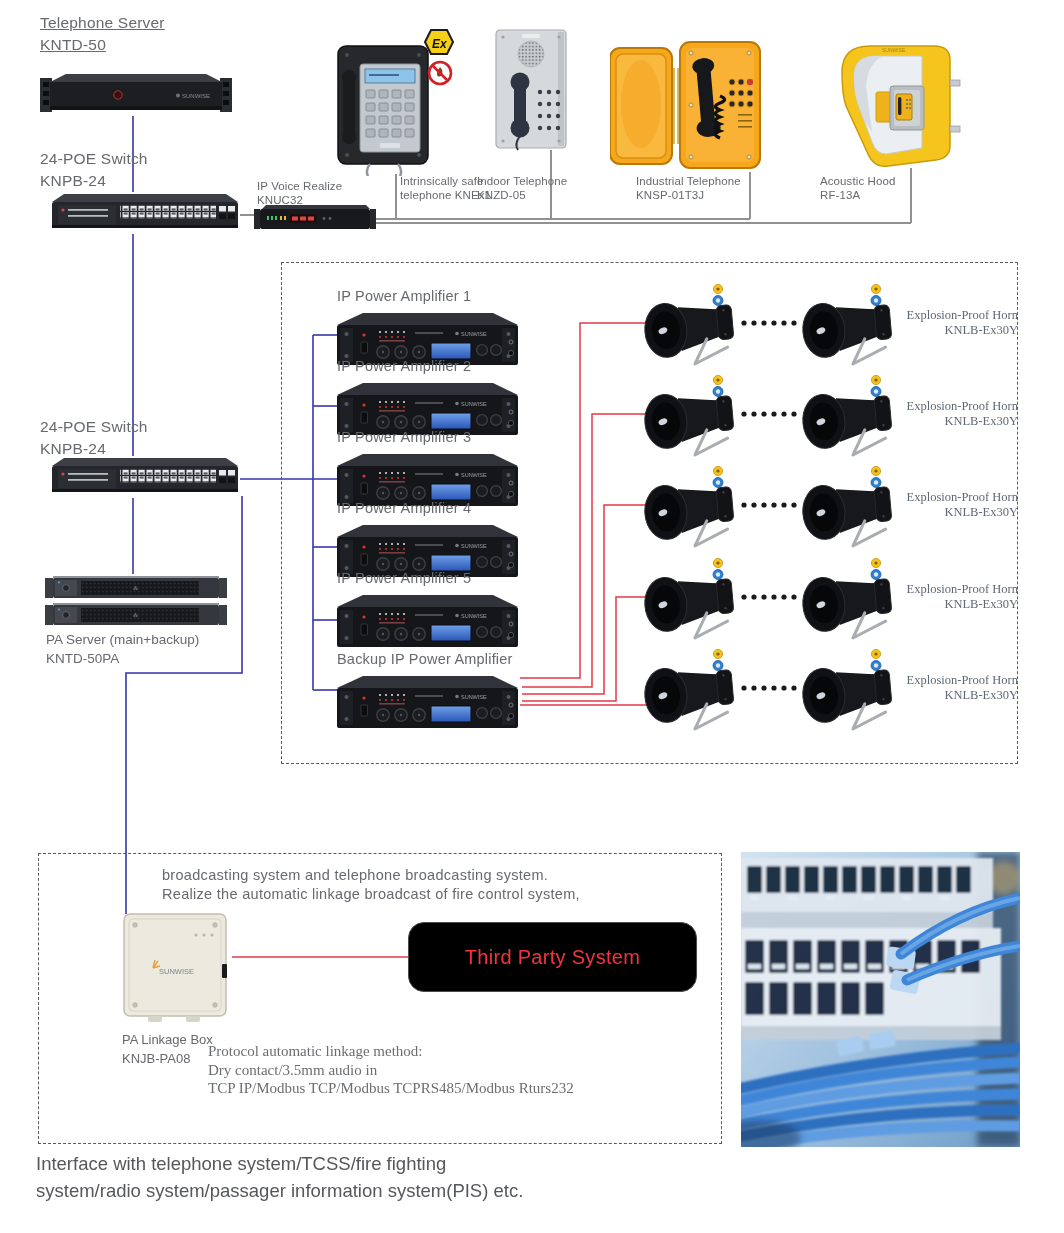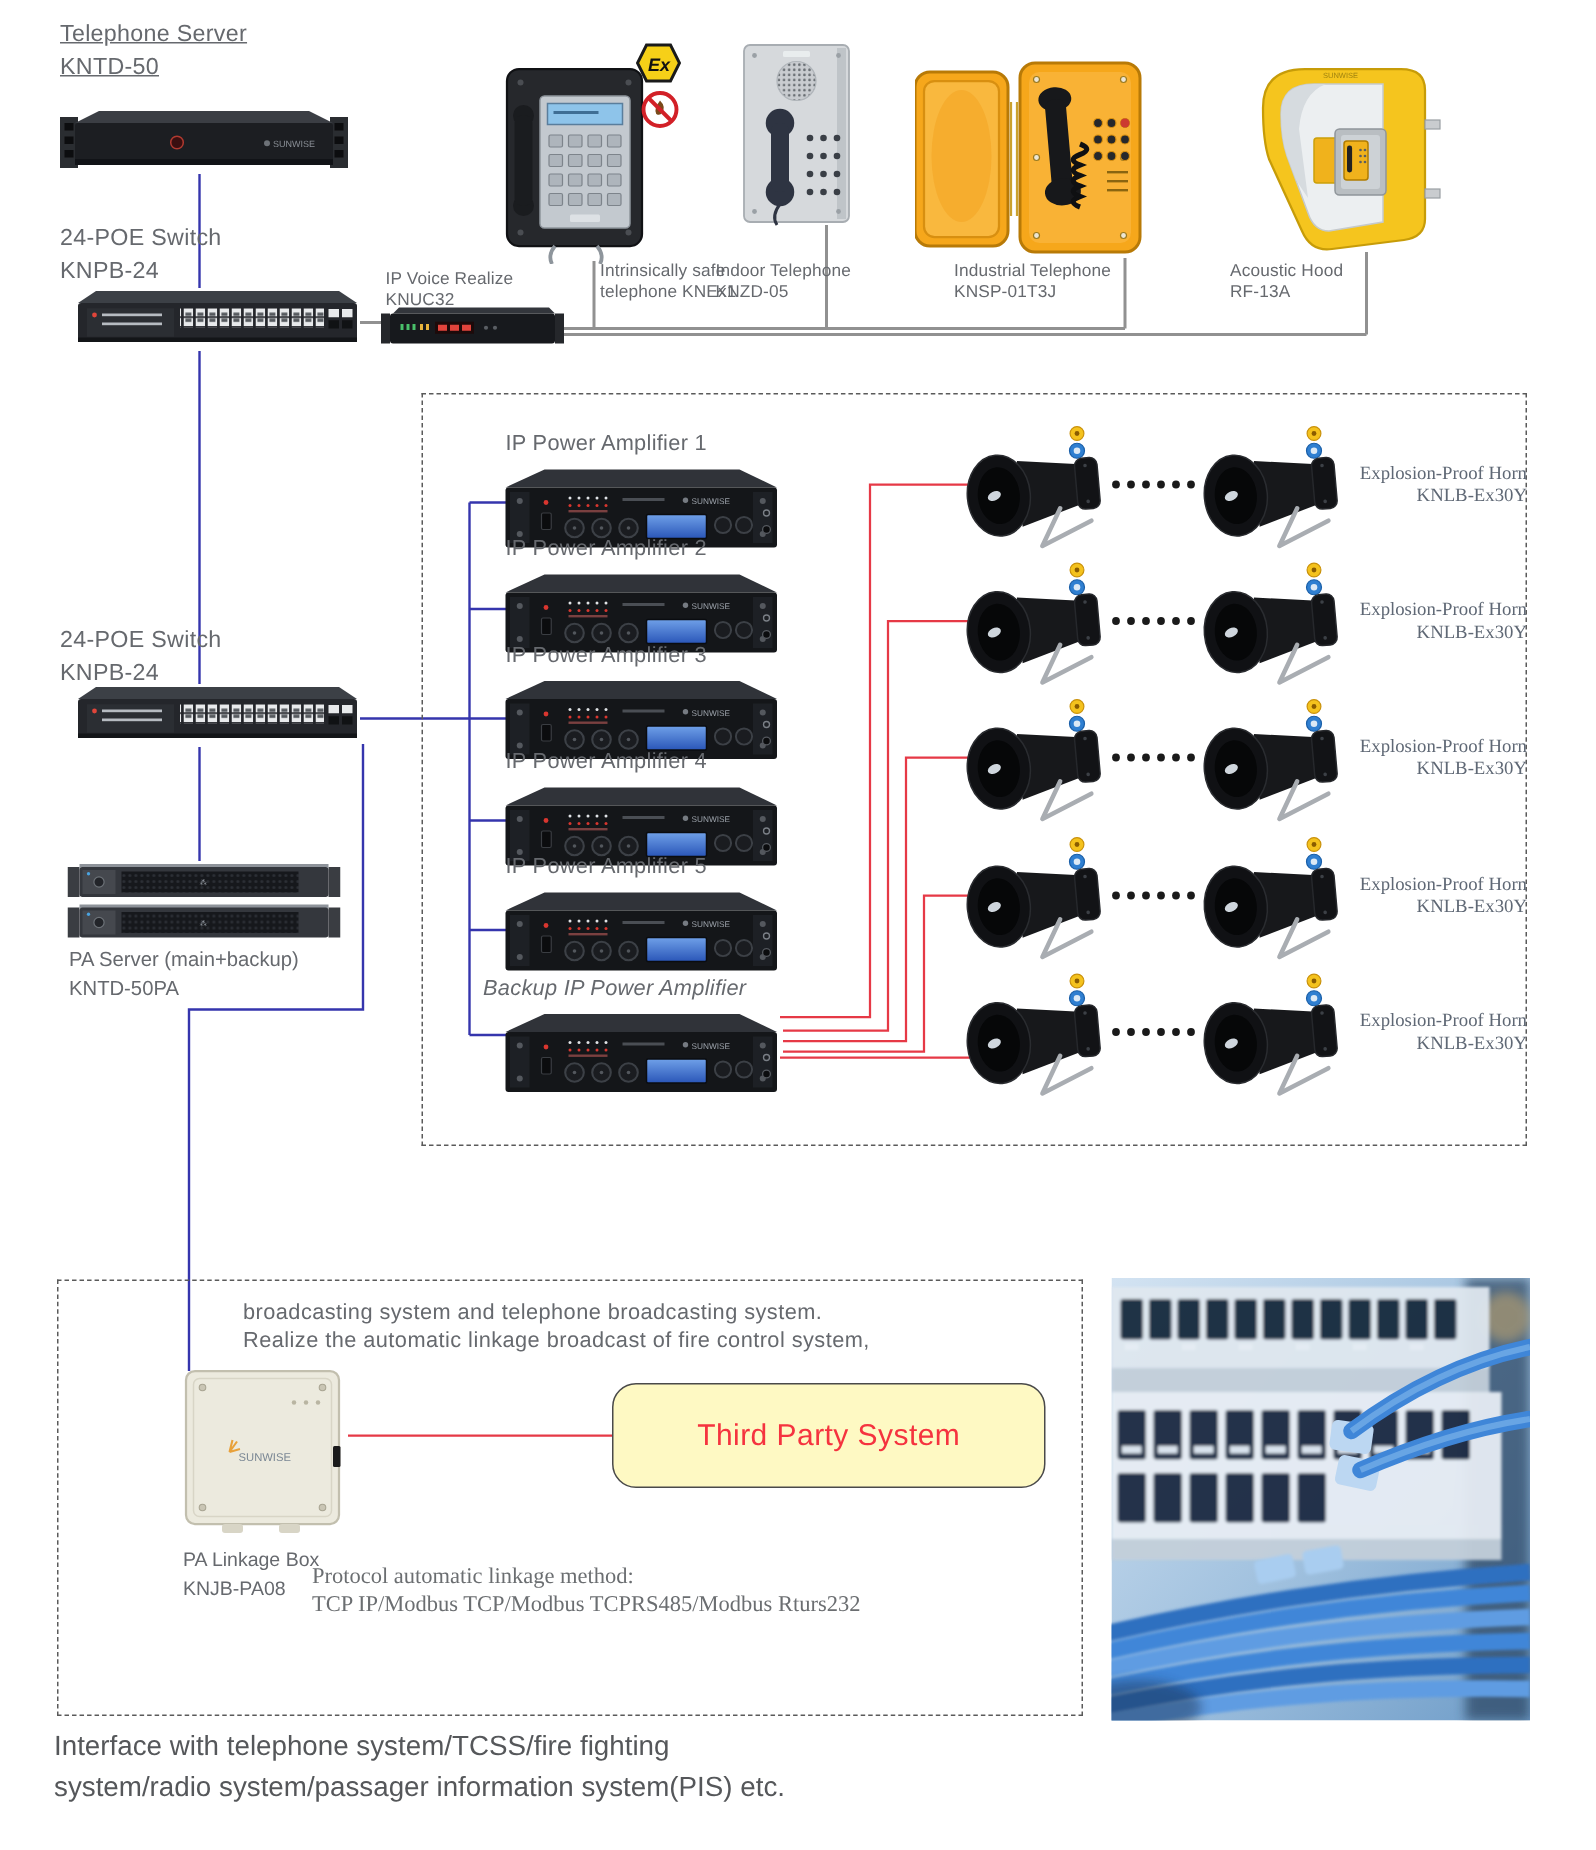--- a/index.html
+++ b/index.html
@@ -11,21 +11,21 @@
   .dashedbox{position:absolute;border:1px dashed #5a5a5a;}
   .lbl{position:absolute;color:#66696e;font-size:15.5px;line-height:22px;white-space:nowrap;letter-spacing:.2px;}
   .lbl-sm{position:absolute;color:#66696e;font-size:11.5px;line-height:13.5px;white-space:nowrap;letter-spacing:.1px;}
   .lbl-md{position:absolute;color:#66696e;font-size:13px;line-height:19px;white-space:nowrap;}
   .amp-lbl{position:absolute;color:#66696e;font-size:14.5px;line-height:16px;white-space:nowrap;letter-spacing:.2px;}
   .horn-lbl{position:absolute;color:#5f6875;font-size:12.5px;line-height:15px;width:128px;text-align:right;font-family:Liberation Serif, serif;}
   .desc{position:absolute;color:#66696e;font-size:14.5px;line-height:18.5px;white-space:nowrap;letter-spacing:.3px;}
   .proto{position:absolute;color:#6b6e71;font-size:15px;line-height:18.5px;white-space:nowrap;}
   .caption{position:absolute;color:#55575a;font-size:18.5px;line-height:27px;white-space:nowrap;}
   .tps{position:absolute;left:408px;top:922px;width:287px;height:68px;border:1.6px solid #4a4a4a;border-radius:16px;
-       background:#fef9c3;display:flex;align-items:center;justify-content:center;
+       background:#000000;display:flex;align-items:center;justify-content:center;
        color:#f5333f;font-size:20px;letter-spacing:.3px;}
 </style>
 </head>
 <body>
 
 <div id="canvas">
 
 <svg width="0" height="0" style="position:absolute" aria-hidden="true">
   <defs>
     <linearGradient id="lcdg" x1="0" y1="0" x2="0" y2="1">
@@ -552,21 +552,21 @@
       </svg>
     </div>
 
 <div class="amp-lbl" style="left:337px;top:570px;">IP Power Amplifier 5</div>
 <div class="dev" style="left:335px;top:594px;width:185px;height:57px;">
       <svg viewBox="0 0 185 57">
         <use href="#sym-amp"></use>
       </svg>
     </div>
 
-<div class="amp-lbl" style="left:322px;top:651px;font-style:italic;">Backup IP Power Amplifier</div>
+<div class="amp-lbl" style="left:337px;top:651px;">Backup IP Power Amplifier</div>
 <div class="dev" style="left:335px;top:675px;width:185px;height:57px;">
       <svg viewBox="0 0 185 57">
         <use href="#sym-amp"></use>
       </svg>
     </div>
 
 <div class="dev" style="left:642px;top:283px;width:96px;height:86px;">
       <svg viewBox="0 0 96 86">
         <use href="#sym-horn"></use>
       </svg>
@@ -655,20 +655,21 @@
   <div>PA Linkage Box</div>
   <div>KNJB-PA08</div>
 </div>
 
 <div class="tps">
   <span>Third Party System</span>
 </div>
 
 <div class="proto" style="left:208px;top:1042px;font-family:Liberation Serif, serif;">
   <div>Protocol automatic linkage method:</div>
+  <div>Dry contact/3.5mm audio in</div>
   <div>TCP IP/Modbus TCP/Modbus TCPRS485/Modbus Rturs232</div>
 </div>
 
 <div class="dev" style="left:741px;top:852px;width:279px;height:295px;">
   <svg viewBox="0 0 279 295">
     <defs>
       <filter id="b3" x="-30%" y="-30%" width="160%" height="160%">
             <feGaussianBlur stdDeviation="3.5"></feGaussianBlur>
           </filter>
       <filter id="b1" x="-20%" y="-20%" width="140%" height="140%">

